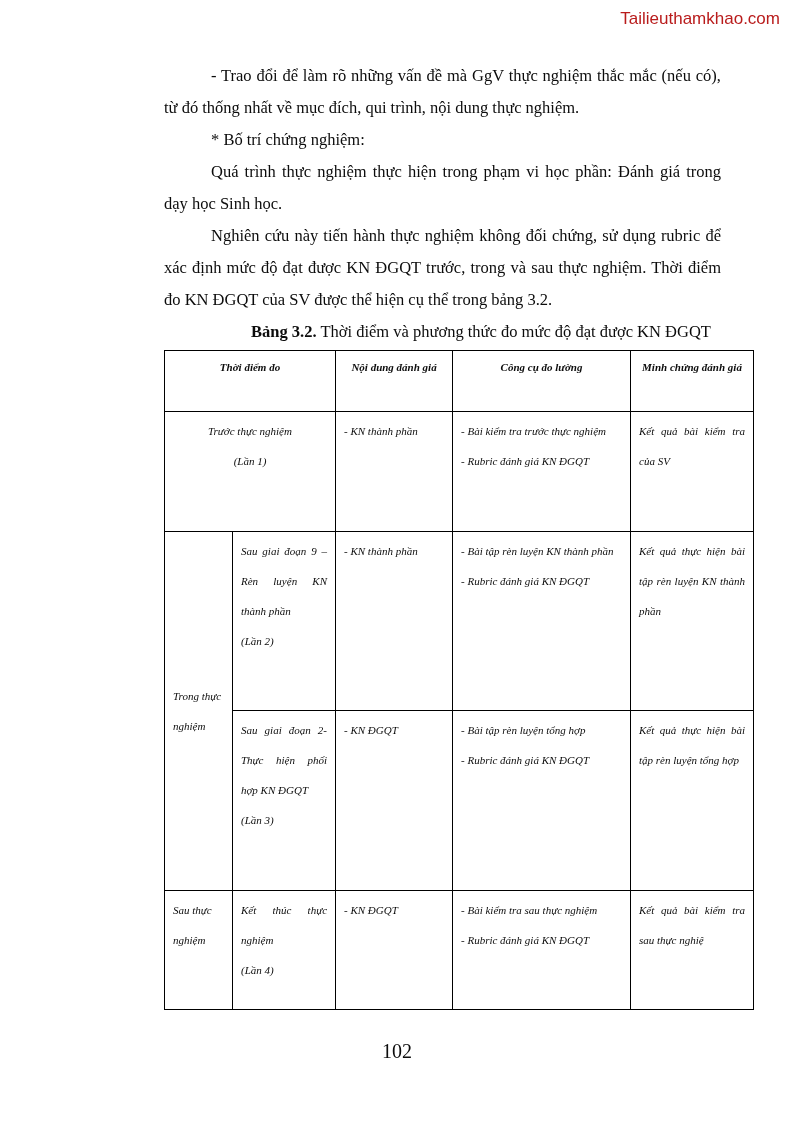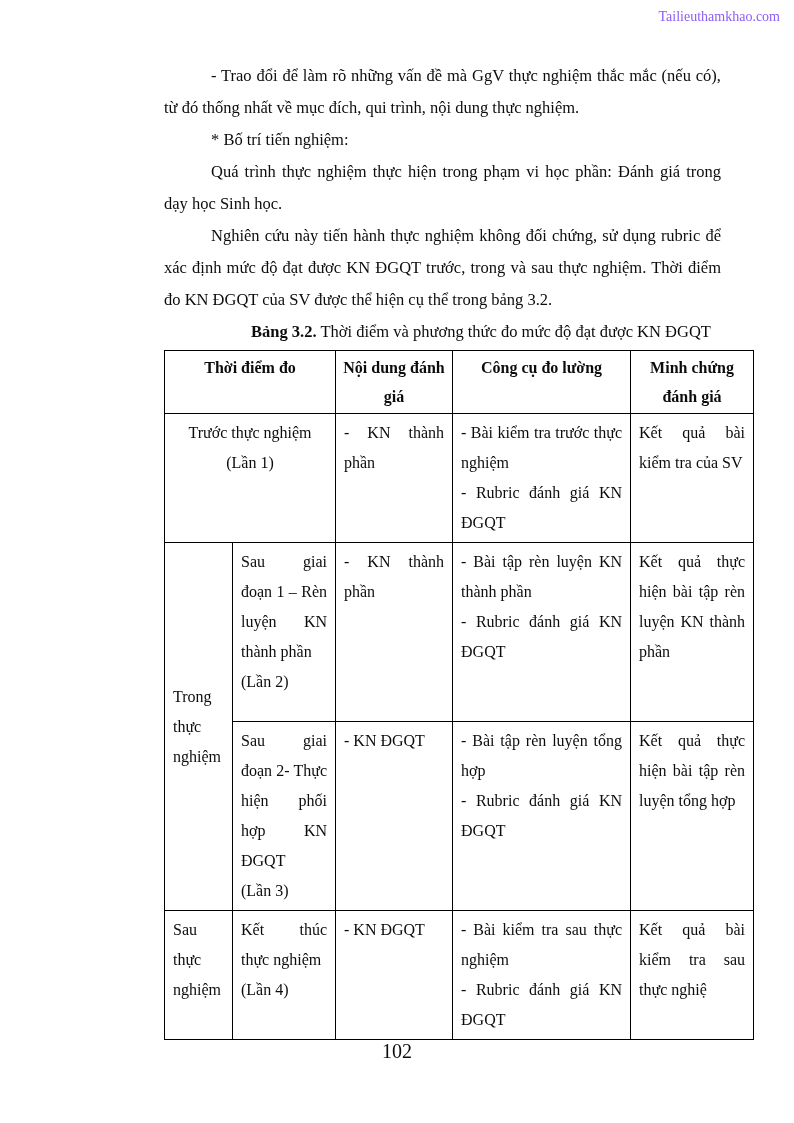--- a/index.html
+++ b/index.html
@@ -10,23 +10,23 @@
     height: 1123px;
     background: #ffffff;
     overflow: hidden;
     font-family: "Liberation Serif", serif;
     color: #0c0c0c;
   }
   .watermark {
     position: absolute;
     top: 9px;
     right: 14px;
-    font-family: Liberation Serif, serif;
-    font-size: 14px;
-    color: #8b5cf6;
+    font-family: Liberation Sans, sans-serif;
+    font-size: 17px;
+    color: #b91c1c;
   }
   .content {
     position: absolute;
     left: 132px;
     top: 60px;
     width: 589px;
     padding-left: 32px;
   }
   .para {
     margin: 0;
@@ -45,25 +45,26 @@
   .bold { font-weight: bold; margin-left: 40px; }
   table.data-table {
     border-collapse: collapse;
     table-layout: fixed;
     width: 589px;
     margin-top: 2px;
   }
   .data-table th, .data-table td {
     border: 1px solid #000000;
     padding: 4px 8px;
-    font-size: 16px;
+    font-size: 11px;
     line-height: 30px;
     vertical-align: top;
     white-space: pre-line;
     font-weight: normal;
+    font-style: italic;
   }
   .data-table th {
     font-weight: bold;
     text-align: center;
     padding: 2px 4px;
     line-height: 29px;
   }
   td.center { text-align: center; }
   td.just   { text-align: justify; }
   td.phase  { text-align: left; }
@@ -84,21 +85,21 @@
 </style>
 </head>
 <body>
 
 <div class="page">
 
   <div class="watermark">Tailieuthamkhao.com</div>
 
   <div class="content">
     <p class="para">- Trao đổi để làm rõ những vấn đề mà GgV thực nghiệm thắc mắc (nếu có), từ đó thống nhất về mục đích, qui trình, nội dung thực nghiệm.</p>
-    <p class="para">* Bố trí tiến nghiệm:</p>
+    <p class="para">* Bố trí chứng nghiệm:</p>
     <p class="para">Quá trình thực nghiệm thực hiện trong phạm vi học phần: Đánh giá trong dạy học Sinh học.</p>
     <p class="para">Nghiên cứu này tiến hành thực nghiệm không đối chứng, sử dụng rubric để xác định mức độ đạt được KN ĐGQT trước, trong và sau thực nghiệm. Thời điểm đo KN ĐGQT của SV được thể hiện cụ thể trong bảng 3.2.</p>
 
     <p class="caption"><span class="bold">Bảng 3.2.</span><span> Thời điểm và phương thức đo mức độ đạt được KN ĐGQT</span></p>
 
     <table class="data-table">
       <colgroup>
         <col style="width:68px">
         <col style="width:103px">
         <col style="width:117px">
@@ -117,21 +118,21 @@
         <tr class="rh1">
           <td colspan="2" class="center">Trước thực nghiệm
 (Lần 1)</td>
           <td class="just">- KN thành phần</td>
           <td class="just">- Bài kiểm tra trước thực nghiệm
 - Rubric đánh giá KN ĐGQT</td>
           <td class="just">Kết quả bài kiểm tra của SV</td>
         </tr>
         <tr class="rh2">
           <td rowspan="2" class="phase mid">Trong thực nghiệm</td>
-          <td class="just">Sau giai đoạn 1 – Rèn luyện KN thành phần
+          <td class="just">Sau giai đoạn 9 – Rèn luyện KN thành phần
 (Lần 2)</td>
           <td class="just">- KN thành phần</td>
           <td class="just">- Bài tập rèn luyện KN thành phần
 - Rubric đánh giá KN ĐGQT</td>
           <td class="just">Kết quả thực hiện bài tập rèn luyện KN thành phần</td>
         </tr>
         <tr class="rh3">
           <td class="just">Sau giai đoạn 2- Thực hiện phối hợp KN ĐGQT
 (Lần 3)</td>
           <td class="just">- KN ĐGQT</td>

